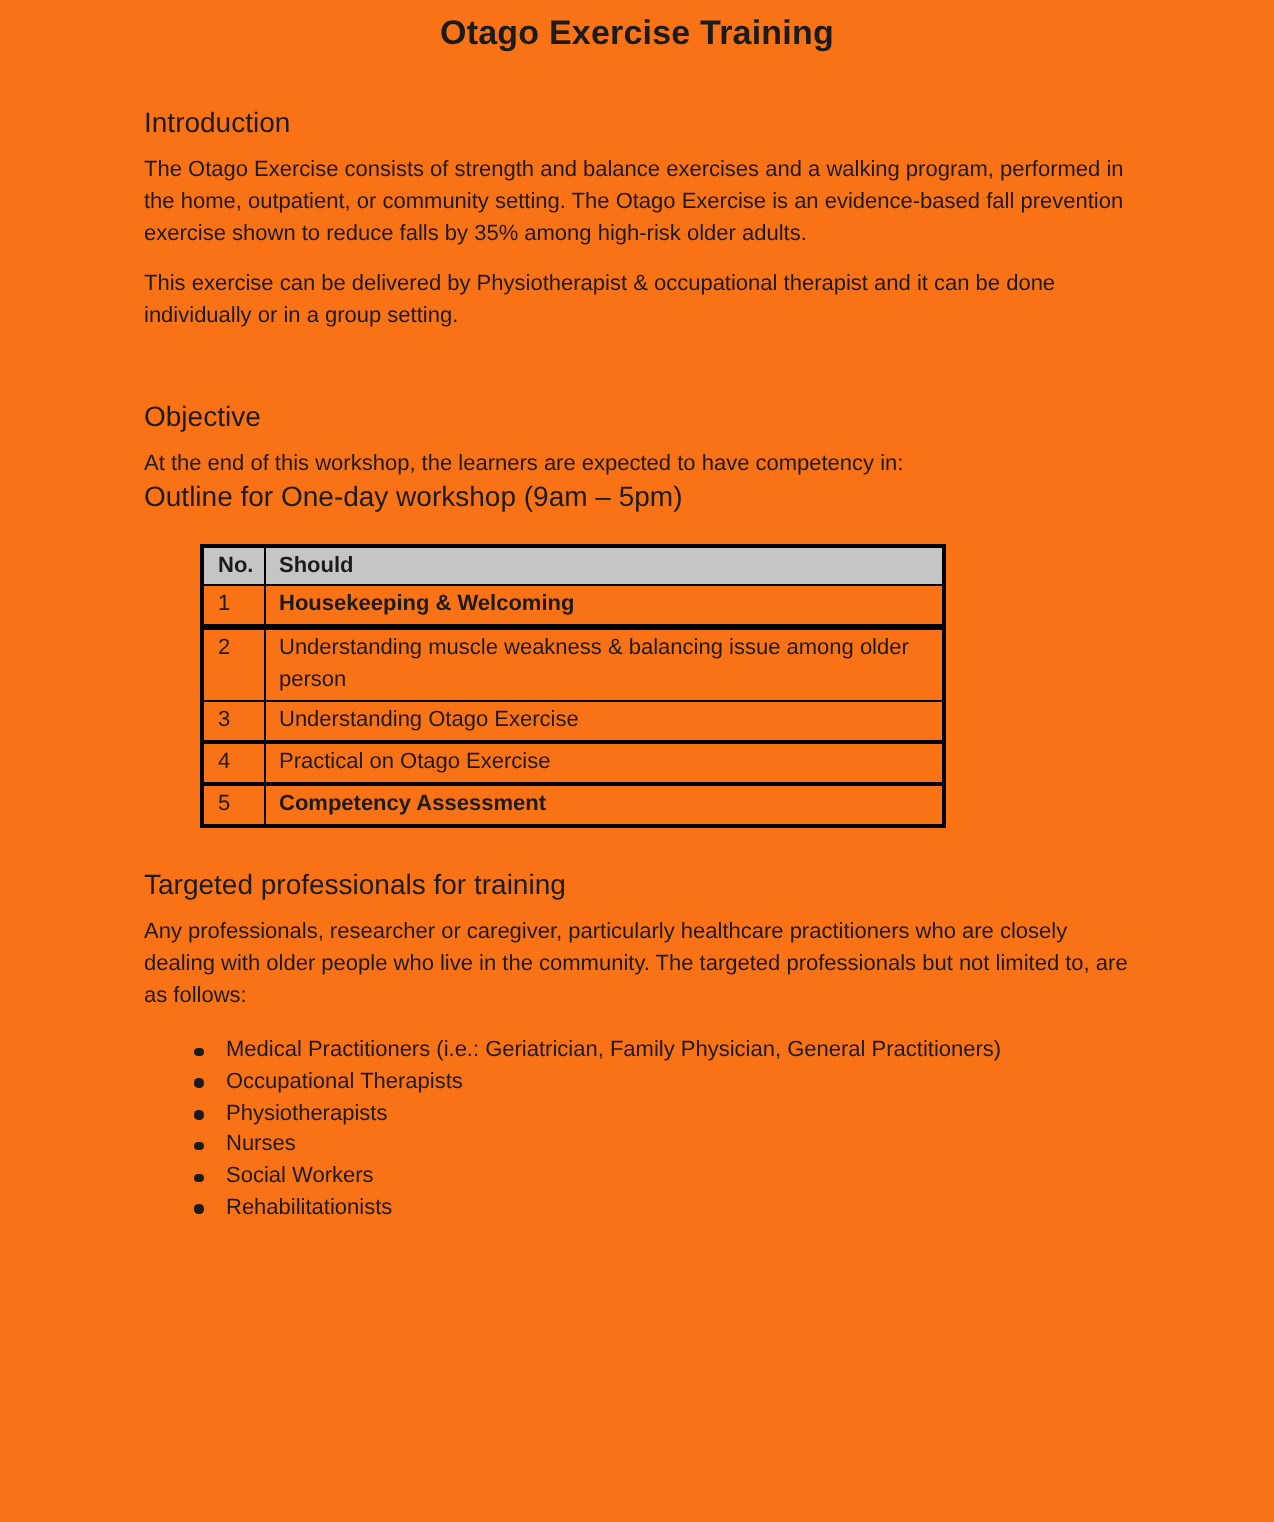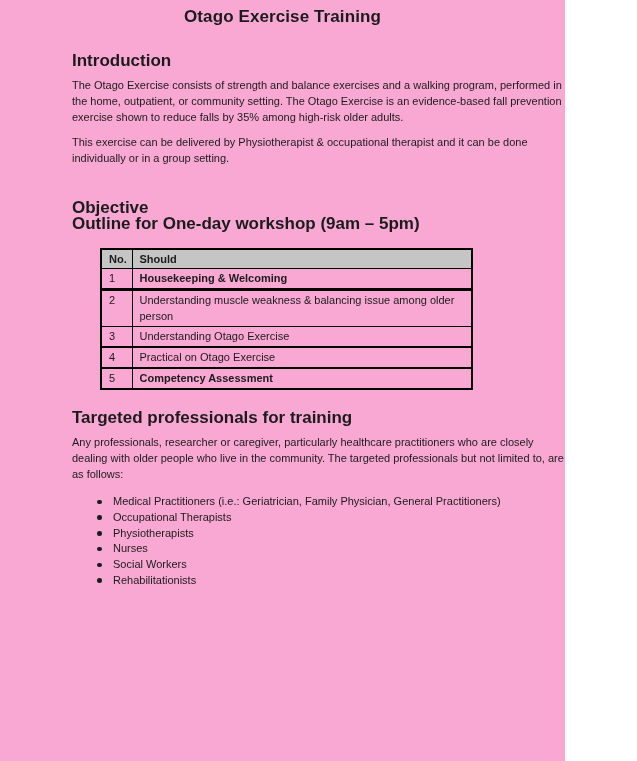--- a/index.html
+++ b/index.html
@@ -2,33 +2,33 @@
 <html><head>
 <meta charset="utf-8">
 <style>
   * { margin: 0; padding: 0; box-sizing: border-box; }
   html, body { width: 637px; height: 761px; background: #ffffff; overflow: hidden; }
   body {
     font-family: "Liberation Sans", sans-serif;
     color: #1b1b1b;
     -webkit-font-smoothing: antialiased;
   }
-  .page { width: 565px; height: 761px; background: #f9a8d4; }
+  .page { width: 637px; height: 761px; background: #f97316; }
   .doc-title {
     padding-top: 7px;
     text-align: center;
     font-size: 17px;
     font-weight: 700;
     line-height: 20px;
     letter-spacing: 0.1px;
   }
   .content { margin: 0 72px; width: 493px; }
   .section-heading {
-    font-size: 17px;
-    font-weight: 700;
+    font-size: 14px;
+    font-weight: 400;
     line-height: 16px;
   }
   .h-intro    { margin-top: 26px; }
   .h-objective{ margin-top: 34px; }
   .h-outline  { }
   .h-targeted { margin-top: 20px; }
   .para {
     font-size: 11px;
     line-height: 16px;
     margin-top: 8px;
@@ -86,20 +86,21 @@
 
   <h1 class="doc-title">Otago Exercise Training</h1>
 
   <div class="content">
 
     <h2 class="section-heading h-intro">Introduction</h2>
     <p class="para">The Otago Exercise consists of strength and balance exercises and a walking program, performed in the home, outpatient, or community setting. The Otago Exercise is an evidence-based fall prevention exercise shown to reduce falls by 35% among high-risk older adults.</p>
     <p class="para">This exercise can be delivered by Physiotherapist &amp; occupational therapist and it can be done individually or in a group setting.</p>
 
     <h2 class="section-heading h-objective">Objective</h2>
+    <p class="para">At the end of this workshop, the learners are expected to have competency in:</p>
 
     <h2 class="section-heading h-outline">Outline for One-day workshop (9am – 5pm)</h2>
     <table class="outline-table">
       <thead>
         <tr>
           <th class="col-no">No.</th>
           <th>Should</th>
         </tr>
       </thead>
       <tbody>

